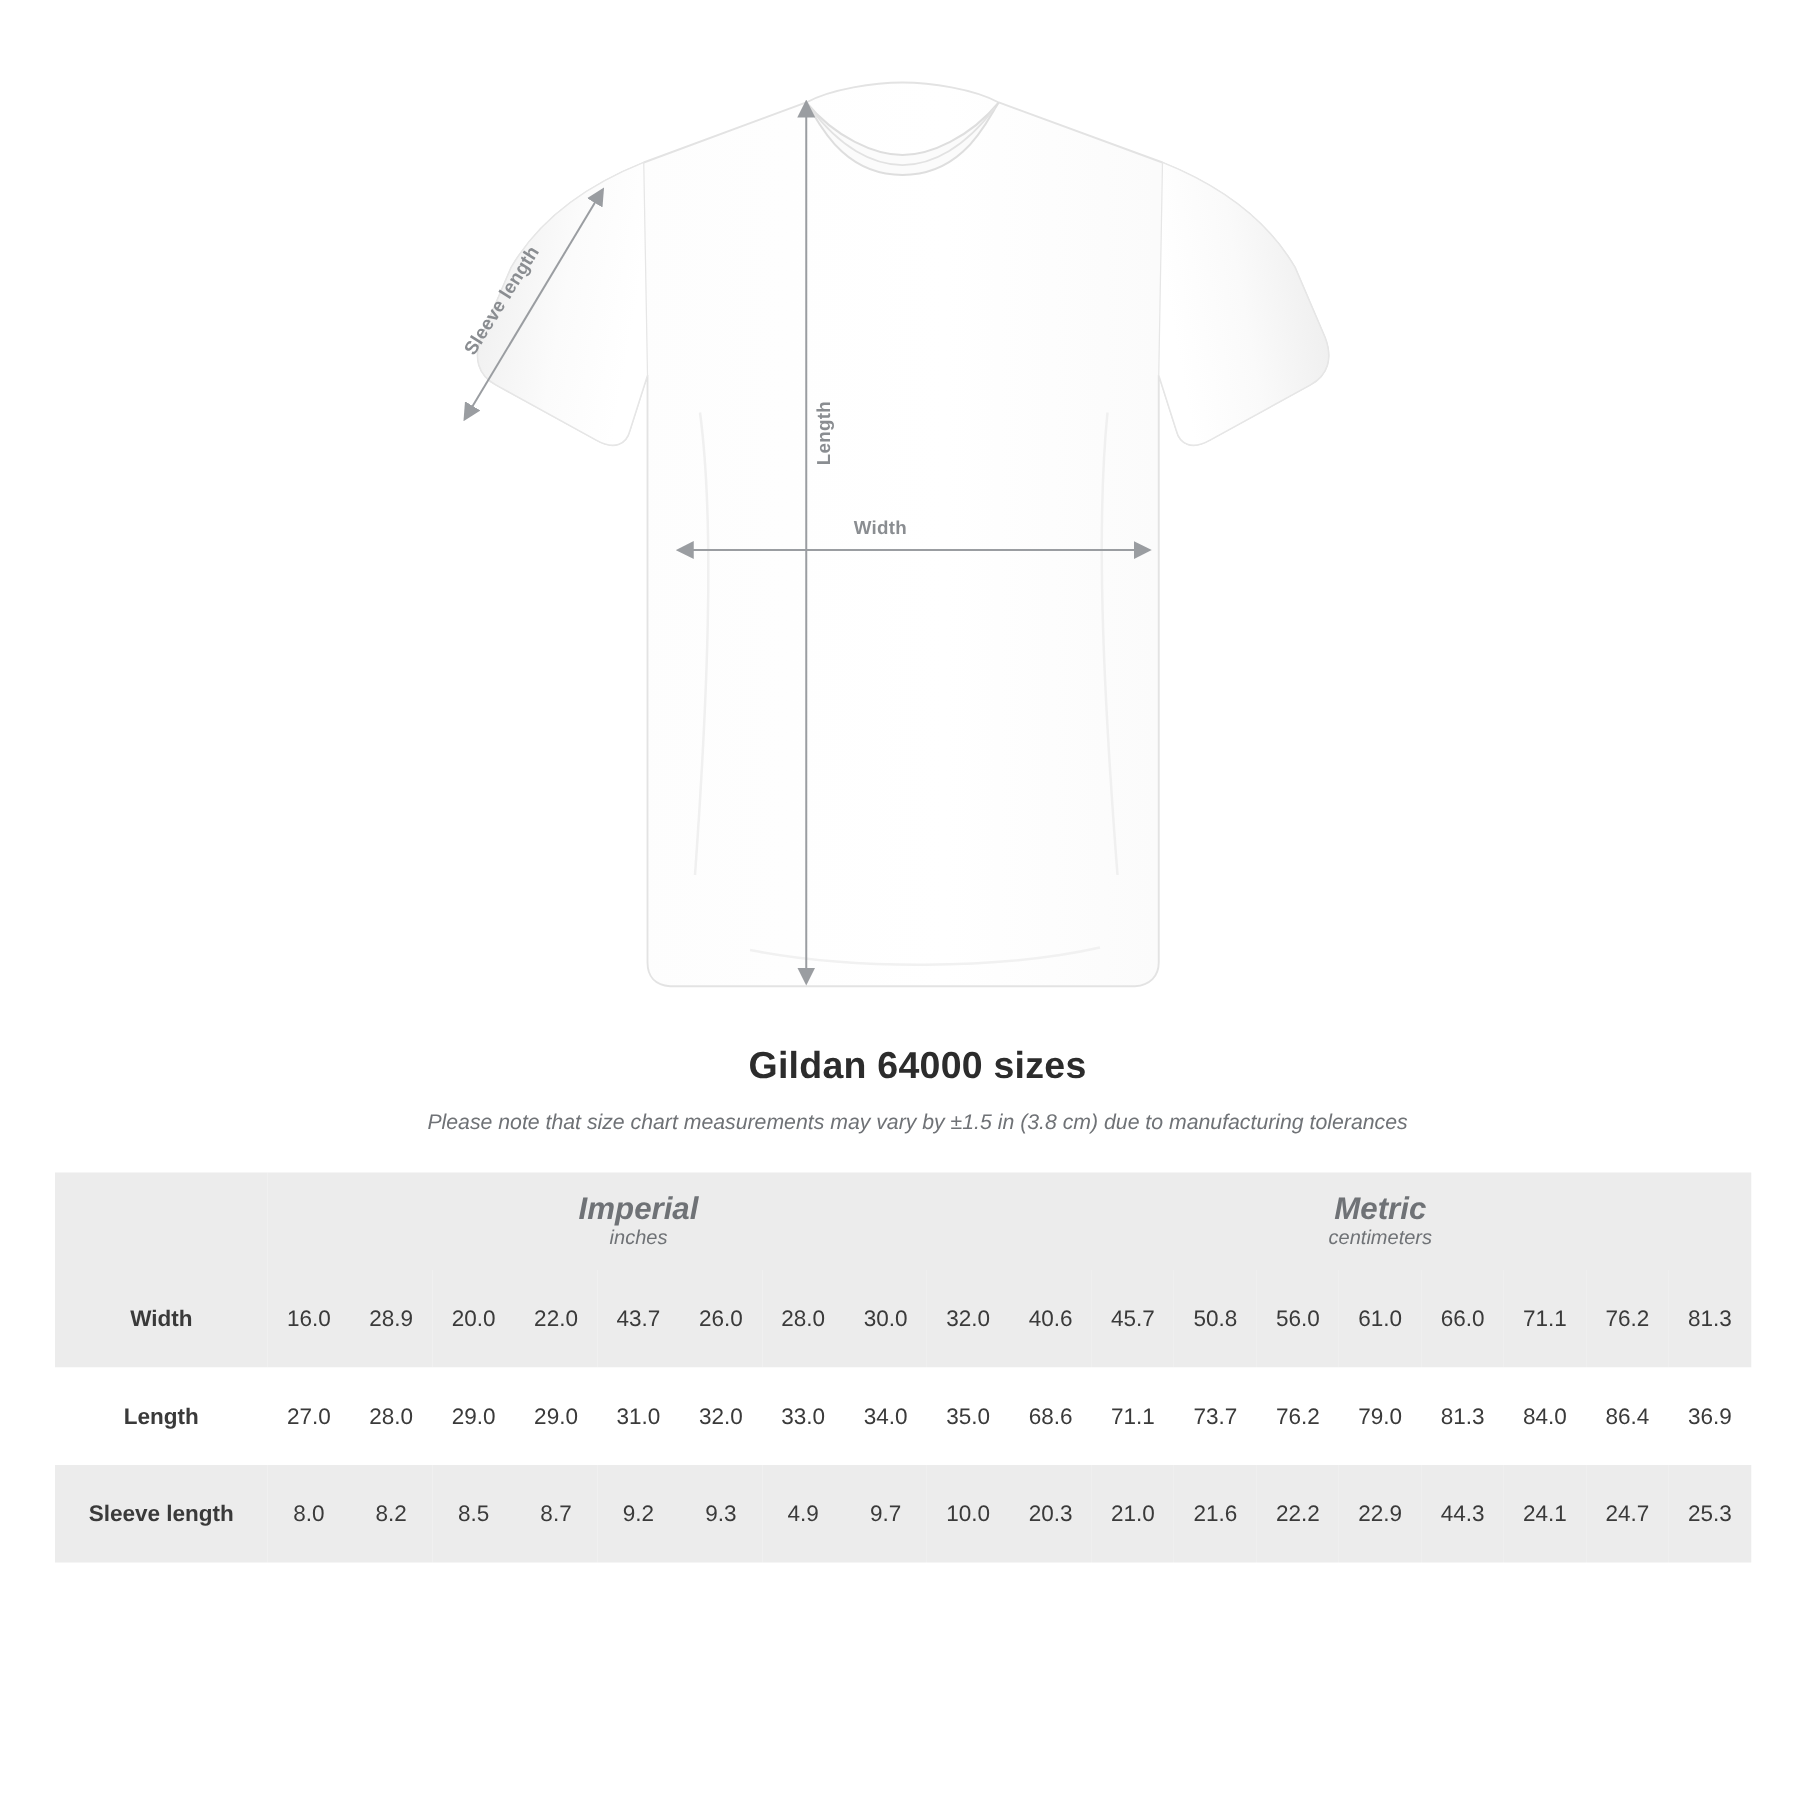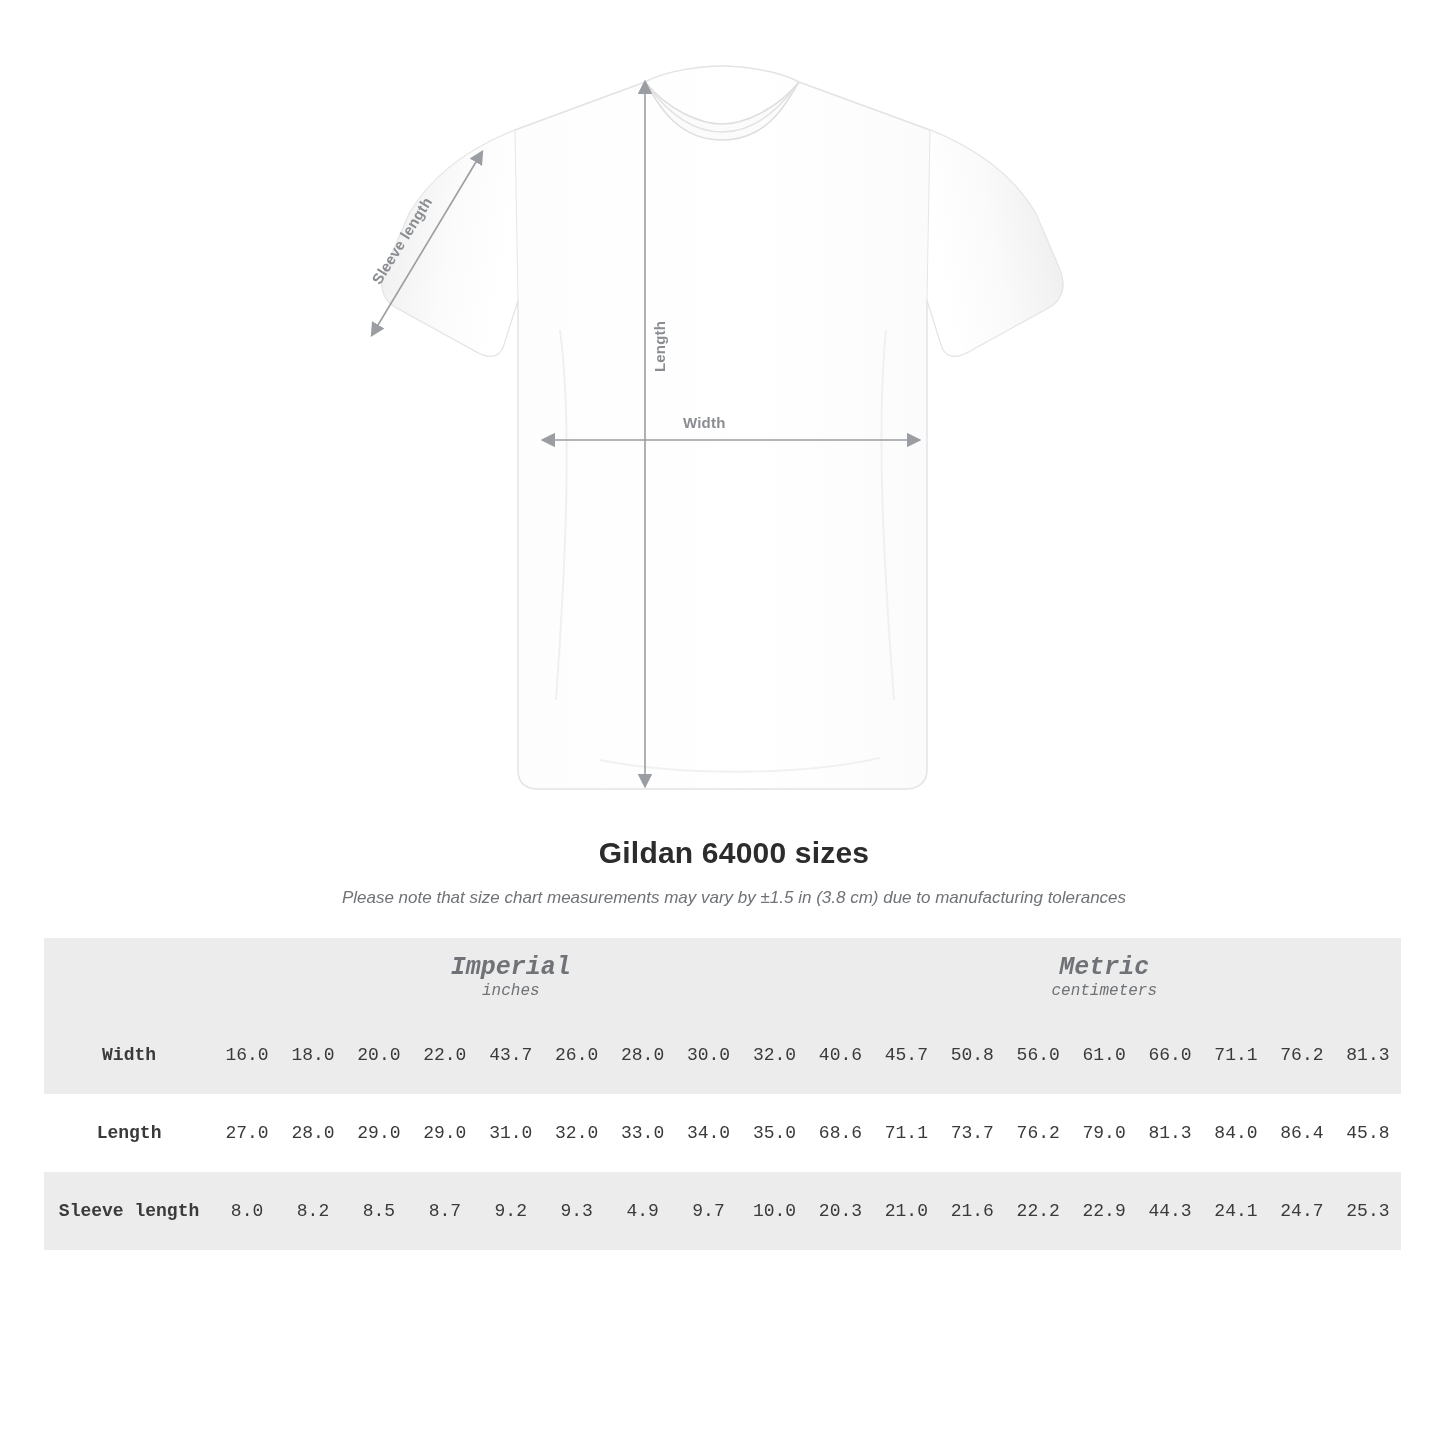--- a/index.html
+++ b/index.html
@@ -83,21 +83,20 @@
   }
 
   
   .table-wrap {
     margin: 30px 44px 0 44px;
   }
   table.size-table {
     border-collapse: collapse;
     width: 1357px;
     table-layout: fixed;
-    font-family: Liberation Mono, monospace;
   }
   table.size-table td, table.size-table th {
     text-align: center;
     vertical-align: middle;
     font-size: 18px;
     color: #3a3a3a;
     padding: 0;
     height: 78px;
     border: none;
   }
@@ -253,21 +252,21 @@
           <td colspan="9">
             <div class="unit-name">Metric</div>
             <div class="unit-sub">centimeters</div>
           </td>
         </tr>
 
 
         <tr class="row-grey">
           <td class="row-head">Width</td>
           <td>16.0</td>
-          <td>18.0</td>
+          <td>28.9</td>
           <td>20.0</td>
           <td>22.0</td>
           <td>43.7</td>
           <td>26.0</td>
           <td>28.0</td>
           <td>30.0</td>
           <td>32.0</td>
           <td>40.6</td>
           <td>45.7</td>
           <td>50.8</td>
@@ -291,21 +290,21 @@
           <td>34.0</td>
           <td>35.0</td>
           <td>68.6</td>
           <td>71.1</td>
           <td>73.7</td>
           <td>76.2</td>
           <td>79.0</td>
           <td>81.3</td>
           <td>84.0</td>
           <td>86.4</td>
-          <td>45.8</td>
+          <td>36.9</td>
         </tr>
 
         <tr class="row-grey">
           <td class="row-head">Sleeve length</td>
           <td>8.0</td>
           <td>8.2</td>
           <td>8.5</td>
           <td>8.7</td>
           <td>9.2</td>
           <td>9.3</td>

